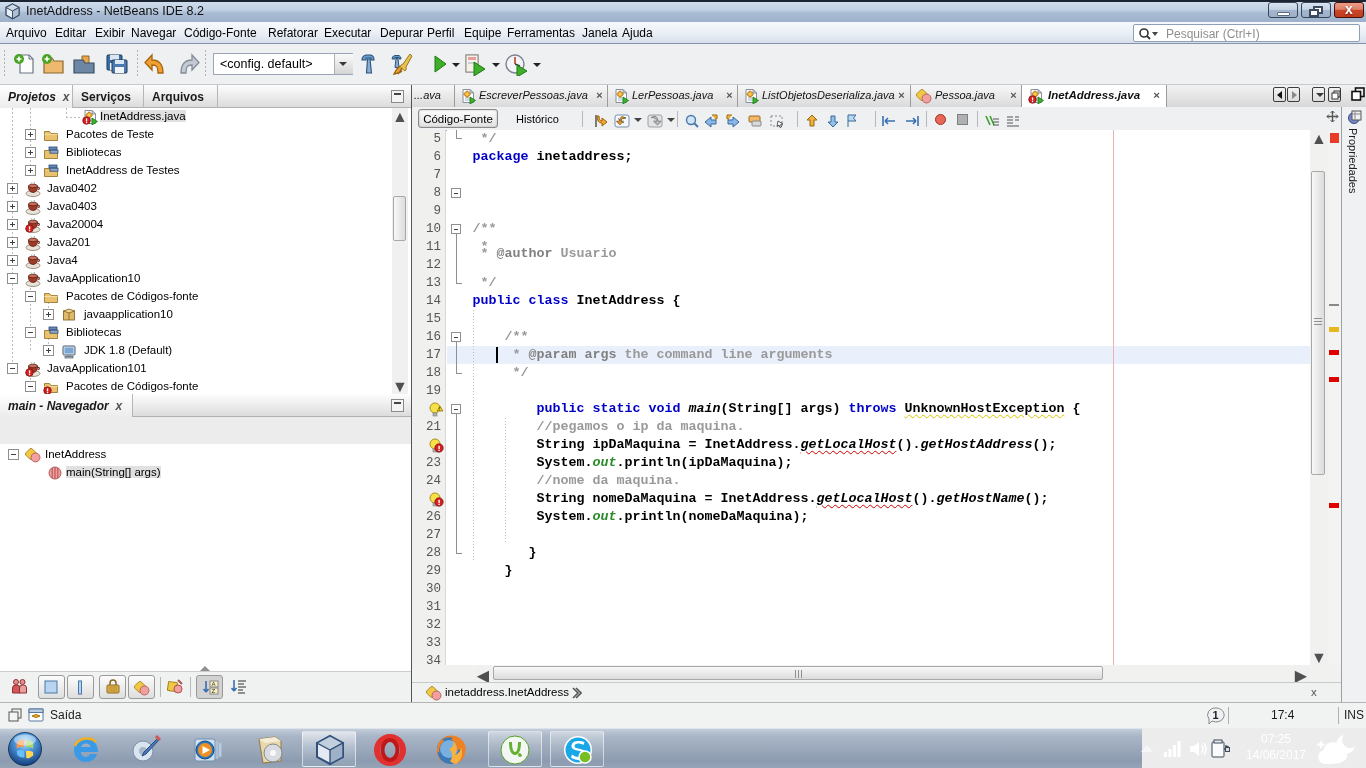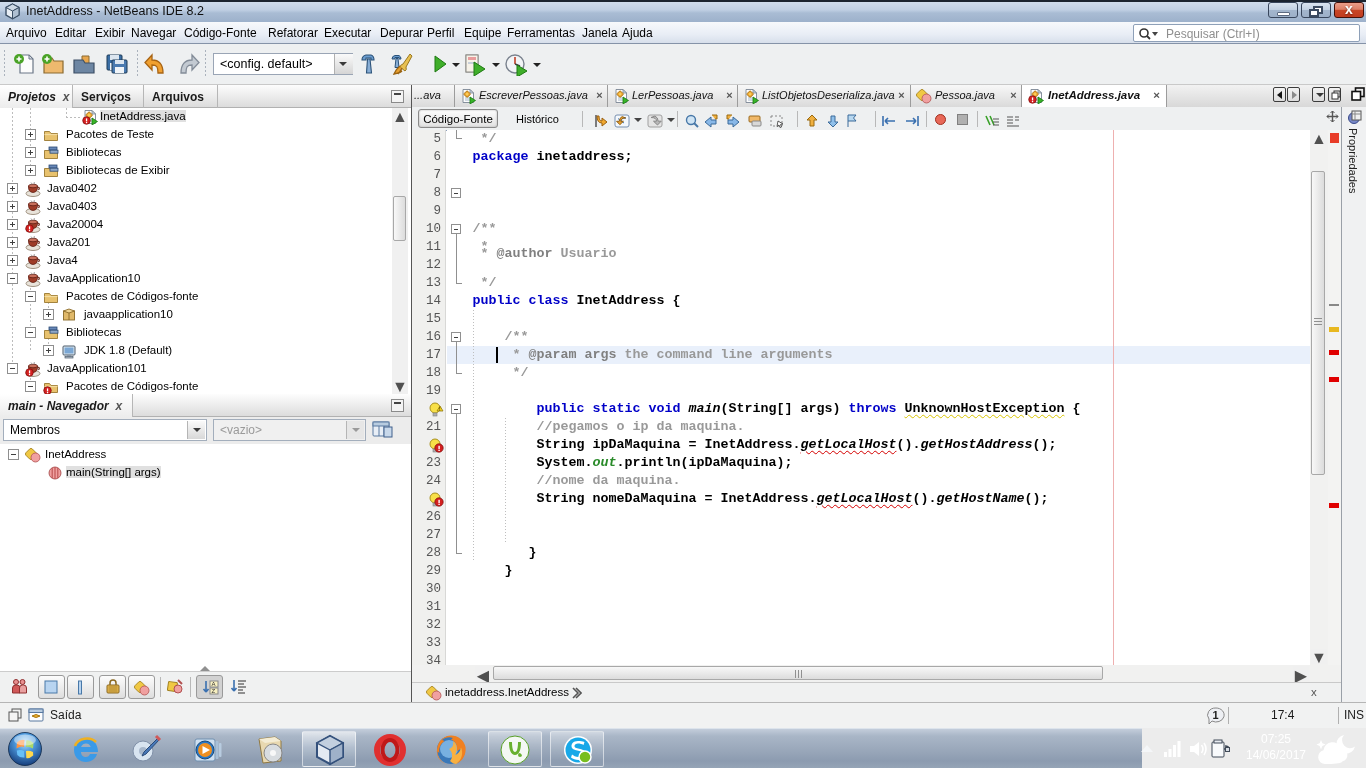--- a/index.html
+++ b/index.html
@@ -326,21 +326,21 @@
           <svg class="ticon" style="left:43px;top:1px">
             <use href="#i-libfolder"></use>
           </svg>
           <span class="lbl" style="left:66px">Bibliotecas</span>
         </div>
       <div class="trow" style="top:54px">
           <span class="toggle plus" style="left:25px;top:3px"></span>
           <svg class="ticon" style="left:43px;top:1px">
             <use href="#i-libfolder"></use>
           </svg>
-          <span class="lbl" style="left:66px">Bibliotecas de Exibir</span>
+          <span class="lbl" style="left:66px">InetAddress de Testes</span>
         </div>
       <div class="trow" style="top:72px">
           <span class="toggle plus" style="left:7px;top:3px"></span>
           <svg class="ticon" style="left:25px;top:1px">
             <use href="#i-cup"></use>
           </svg>
           <span class="lbl" style="left:47px">Java0402</span>
         </div>
       <div class="trow" style="top:90px">
           <span class="toggle plus" style="left:7px;top:3px"></span>
@@ -426,38 +426,20 @@
         <div class="sbbtn" style="left:0;top:0;width:16px;height:16px">▲</div>
         <div class="sbthumb" style="left:1px;top:88px;width:13px;height:45px"></div>
         <div class="sbbtn" style="left:0;top:270px;width:16px;height:16px">▼</div>
       </div>
     </div>
     <div id="navheader" class="abs">
       <div class="ptab active" style="left:0;width:133px">main - Navegador&nbsp;&nbsp;<span style="color:#555">x</span></div>
       <div class="abs" style="left:391px;top:5px;width:13px;height:13px;border:1px solid #8a8a8a;background:#f4f4f4">
           <div class="abs" style="left:2px;top:2px;width:7px;height:2px;background:#444"></div>
         </div>
-    </div>
-    <div id="navcombos" class="abs">
-      <div class="combo" style="left:3px;top:2px;width:204px">
-        <div class="abs" style="left:6px;top:3px">Membros</div>
-        <div class="arrowbox"></div>
-          <div class="caret-down" style="right:5px;top:8px"></div>
-      </div>
-      <div class="combo" style="left:213px;top:2px;width:153px;background:#f0f0f0">
-        <div class="abs" style="left:6px;top:3px;color:#9a9a9a">&lt;vazio&gt;</div>
-        <div class="arrowbox" style="background:#e6e6e6"></div>
-          <div class="caret-down" style="right:5px;top:8px;border-top-color:#9a9a9a"></div>
-      </div>
-      <svg class="abs" style="left:372px;top:2px" width="21" height="21" viewBox="0 0 21 21">
-        <rect x="1" y="3" width="16" height="14" rx="1" fill="#e8eef6" stroke="#5878a0"></rect>
-        <rect x="1" y="3" width="16" height="4" fill="#b8cce0" stroke="#5878a0"></rect>
-        <path d="M7 7 V17 M12 7 V17" stroke="#5878a0"></path>
-        <rect x="12" y="8" width="8" height="10" fill="#c8d8ea" stroke="#40608c"></rect>
-      </svg>
     </div>
     <div id="navtree" class="abs">
       <div class="trow" style="top:2px">
           <span class="toggle" style="left:8px;top:3px"></span>
           <svg class="ticon" style="left:25px;top:1px">
             <use href="#i-class"></use>
           </svg>
           <span class="lbl" style="left:45px">InetAddress</span>
         </div>
       <div class="trow" style="top:20px">
@@ -735,20 +717,21 @@
       <div class="cline" style="top:162px"><span class="kw">public class</span> <b>InetAddress</b> {</div>
       <div class="cline" style="top:198px"><span class="cm">    /**</span></div>
       <div class="cline" style="top:216px"><span class="cm">     * <span class="cmt">@param</span> <span class="cmt">args</span> the command line arguments</span></div>
       <div class="cline" style="top:234px"><span class="cm">     */</span></div>
       <div class="cline" style="top:270px">        <span class="kw">public static void</span> <span class="bi">main</span>(String[] args) <span class="kw">throws</span> <span class="warnline">UnknownHostException</span> {</div>
       <div class="cline" style="top:288px"><span class="cm">        //pegamos o ip da maquina.</span></div>
       <div class="cline" style="top:306px">        String ipDaMaquina = InetAddress.<span class="bi errline">getLocalHost</span>().<span class="bi">getHostAddress</span>();</div>
       <div class="cline" style="top:324px">        System.<span class="grn">out</span>.println(ipDaMaquina);</div>
       <div class="cline" style="top:342px"><span class="cm">        //nome da maquina.</span></div>
       <div class="cline" style="top:360px">        String nomeDaMaquina = InetAddress.<span class="bi errline">getLocalHost</span>().<span class="bi">getHostName</span>();</div>
+      <div class="cline" style="top:378px">        System.<span class="grn">out</span>.println(nomeDaMaquina);</div>
       <div class="cline" style="top:414px">       }</div>
       <div class="cline" style="top:432px">    }</div>
       <div id="caret" style="left:49px;top:217px"></div>
     </div>
     <div id="vscroll">
       <div class="sbbtn" style="left:1px;top:0;width:16px;height:15px">▲</div>
       <div class="sbthumb" style="left:1px;top:41px;width:14px;height:304px"></div>
       <div class="abs" style="left:4px;top:188px;width:8px;height:1px;background:#909090;box-shadow:0 3px #909090,0 6px #909090"></div>
       <div class="sbbtn" style="left:1px;top:519px;width:16px;height:15px">▼</div>
     </div>

